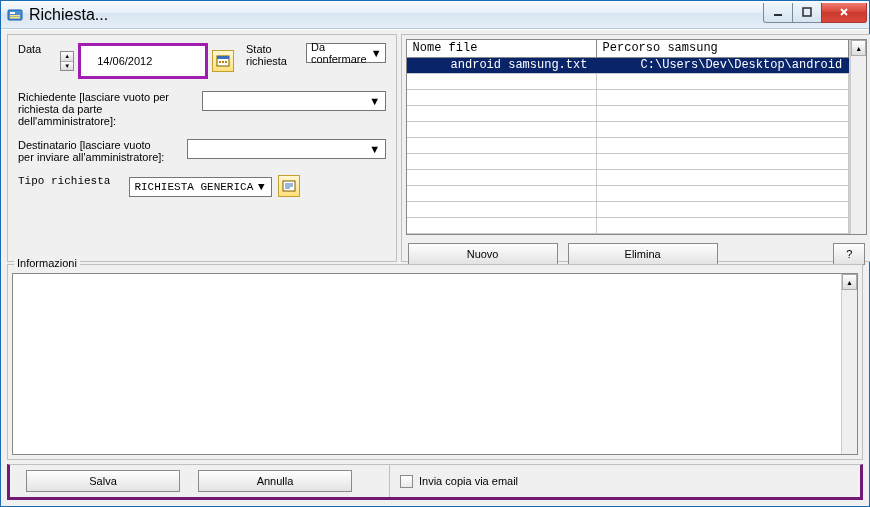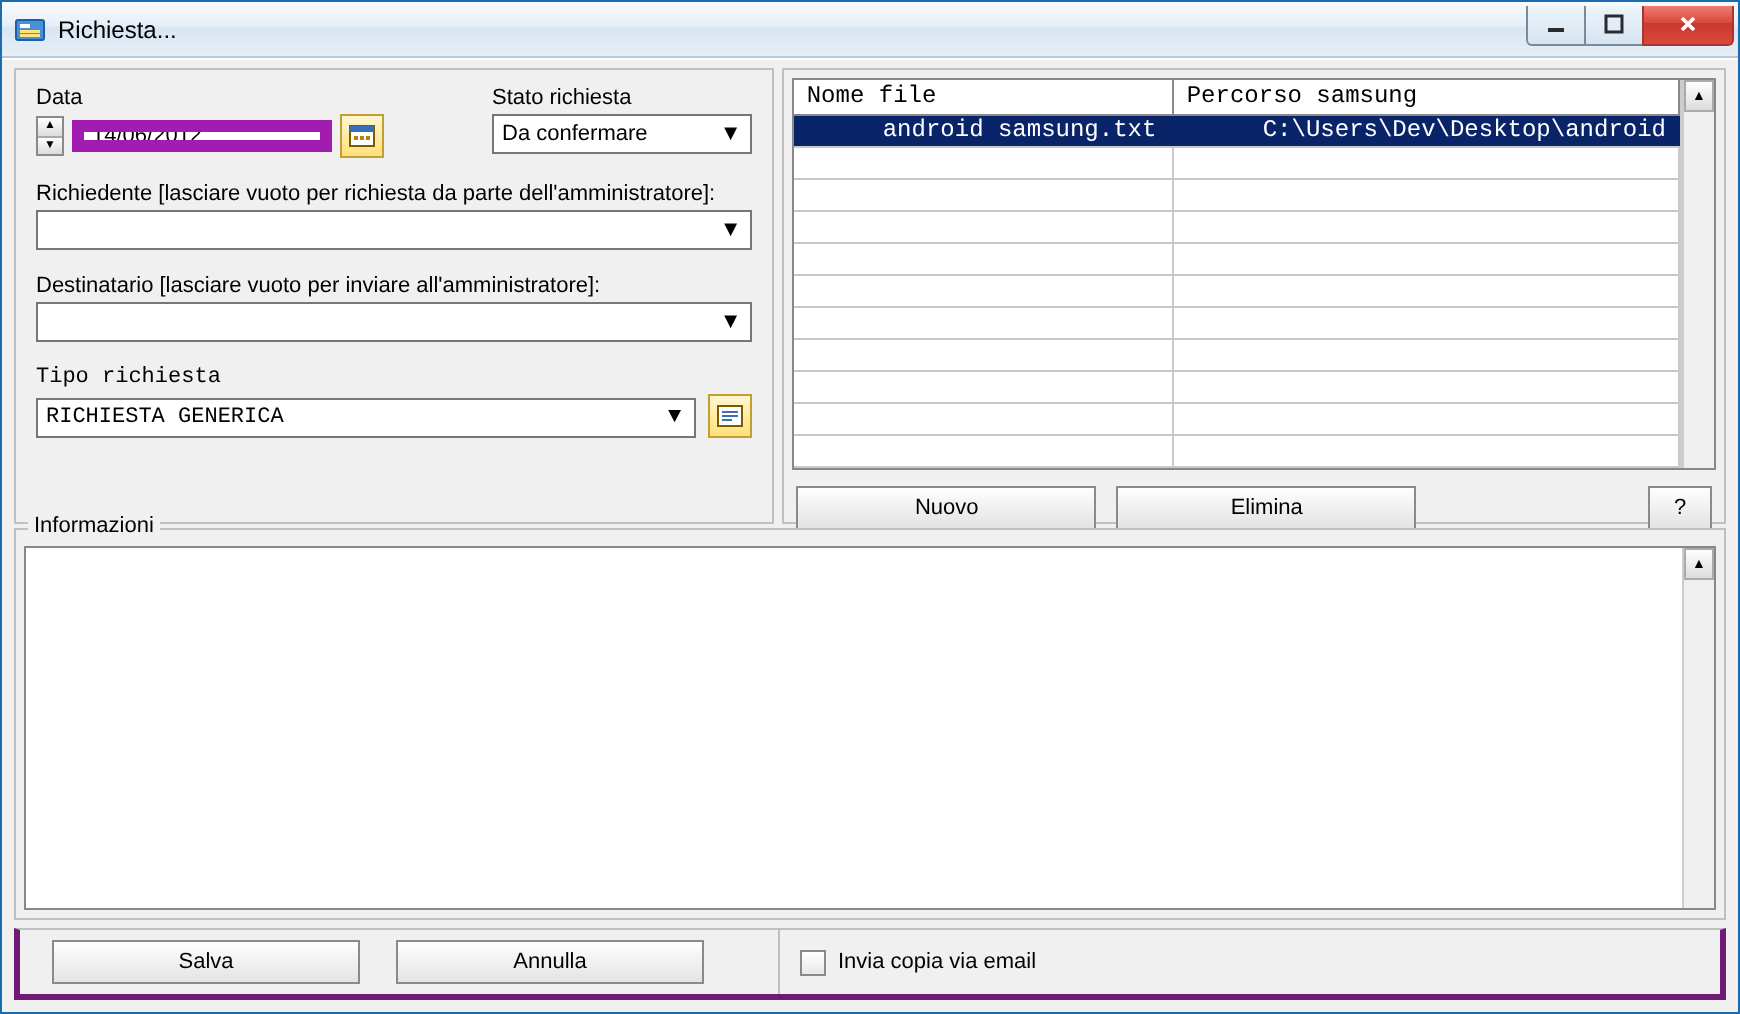--- a/index.html
+++ b/index.html
@@ -1,40 +1,40 @@
 <!DOCTYPE html>
 <html><head>
 <meta charset="utf-8">
 <style>
   * { box-sizing: border-box; }
   html, body { margin:0; padding:0; font-family: "Segoe UI", Tahoma, sans-serif; font-size:11px; }
   .window { width:870px; height:507px; border:1px solid #1a6bb0; background:#fff; display:flex; flex-direction:column; position:relative; }
   
   .titlebar { height:28px; background:linear-gradient(to bottom,#f7fbff 0%,#e6eef7 45%,#d8e6f2 46%,#e6eef7 100%); display:flex; align-items:center; padding:0 0 0 6px; border-bottom:1px solid #b9c9d9; }
   .titlebar .app-icon { width:16px; height:16px; margin-right:6px; }
-  .titlebar .title-text { flex:0 0 auto; color:#000; font-size:12px; }
+  .titlebar .title-text { flex:0 0 auto; color:#000; font-size:16px; }
   .titlebar .spacer { flex:1; }
   .tbar-btns { display:flex; height:20px; margin-top:-4px; margin-right:2px;}
   .tbar-btn { width:30px; height:20px; border:1px solid #7a8a99; border-top:none; background:linear-gradient(to bottom,#eef5fb,#d5e4f1); display:flex; align-items:center; justify-content:center; margin-left:-1px; cursor:default;}
   .tbar-btn.min { border-bottom-left-radius:3px;}
   .tbar-btn.close { width:46px; border-bottom-right-radius:3px; background:linear-gradient(to bottom,#f07d73,#d9473a 45%,#c83a2d 46%,#d9473a); border-color:#a33; }
   .tbar-btn svg { width:12px; height:12px; }
   
   .client { flex:1; background:#f0f0f0; padding:4px 6px 6px 6px; display:flex; flex-direction:column; gap:0; border-top:1px solid #fff;}
   .upper-row { display:flex; gap:4px; }
   .left-panel { width:448px; border:1px solid #bfbfbf; background:#f0f0f0; padding:8px 10px 10px 10px; display:flex; flex-direction:column; gap:6px; height:228px;}
   .right-panel { flex:1; border:1px solid #bfbfbf; background:#f0f0f0; padding:4px; display:flex; flex-direction:column; gap:6px; height:228px;}
   .form-row { display:flex; gap:18px; }
-  .form-col { display:flex; flex-direction:column; gap:2px; }
+  .form-col { display:flex; flex-direction:row; gap:19px; }
   .lbl { color:#000; }
   .date-wrap { display:flex; align-items:center; gap:4px; }
   .spinner { width:14px; height:20px; display:flex; flex-direction:column; border:1px solid #8a8a8a; background:#e9e9e9;}
   .spinner div{flex:1;display:flex;align-items:center;justify-content:center;font-size:6px;border-bottom:1px solid #aaa;background:linear-gradient(to bottom,#fefefe,#dcdcdc);} 
   .spinner div:last-child{border-bottom:none;}
-  input[type=text].date { width:130px; height:16px; border:6px solid #a21caf; background:#fff; padding:0 4px; font-size:11px;}
+  input[type=text].date { width:130px; height:36px; border:3px solid #a21caf; background:#fff; padding:0 16px; font-size:11px;}
   .icon-btn { width:22px; height:22px; border:1px solid #c0a030; background:linear-gradient(to bottom,#fff7d0,#ffe07a); display:flex; align-items:center; justify-content:center; cursor:default;}
   select, .combo { height:20px; border:1px solid #767676; background:#fff; font-size:11px; padding:0 2px;}
   .combo { display:flex; align-items:center; justify-content:space-between; padding-left:4px;}
   .combo .arrow { width:16px; text-align:center;}
   .wide { width:100%; }
   .tipo-row { display:flex; align-items:flex-end; gap:6px;}
   .tipo-row .combo { flex:1; }
   
   .table-wrap { flex:1; border:1px solid #888; background:#fff; position:relative; display:flex;}
   .table-grid { flex:1; overflow:hidden; border-right:1px solid #ccc;}

